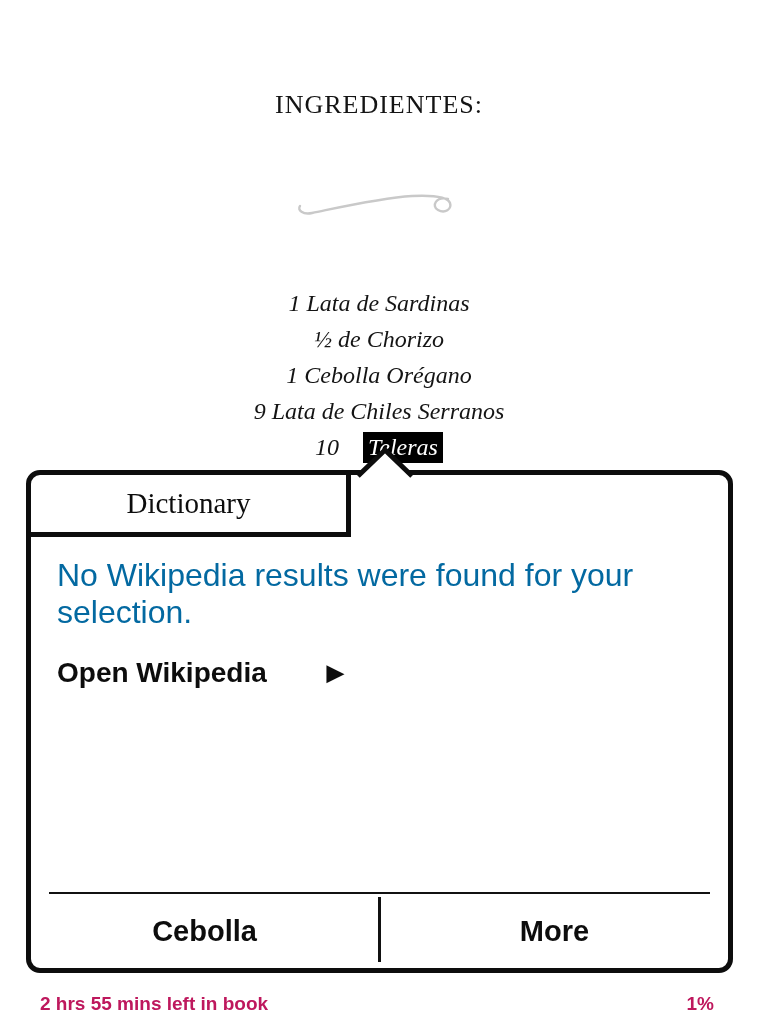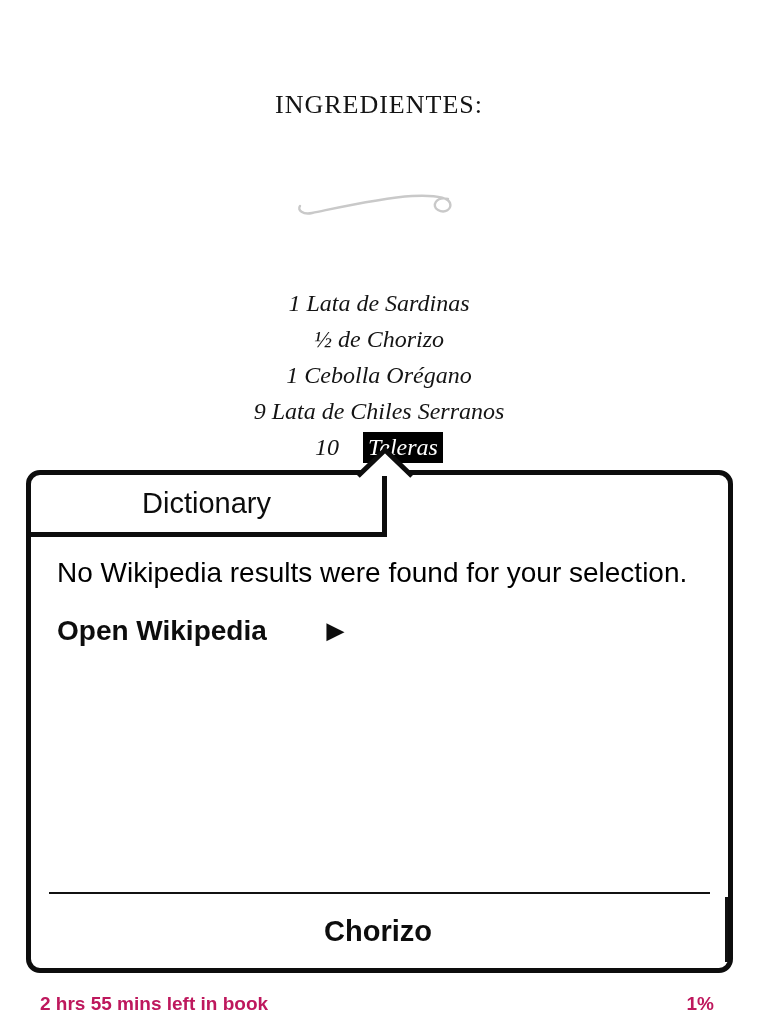--- a/index.html
+++ b/index.html
@@ -52,28 +52,29 @@
     border:5px solid #0d0d0d;
     border-radius:14px;
     z-index:2;
   }
   .tabs { display:flex; height:62px; }
   .tab {
     display:flex; align-items:center; justify-content:center;
     font-size:29px;
   }
   .tab-dictionary {
-    width:356px;
+    width:320px;
     border-right:5px solid #0d0d0d;
     border-bottom:5px solid #0d0d0d;
+    font-family:Liberation Serif, serif;
   }
   .tab-wikipedia { flex:1; font-weight:700; }
 
   .popup-content { padding:20px 26px 0 26px; }
-  .popup-message { font-size:28px; color:#000000; }
+  .popup-message { font-size:32px; color:#0369a1; }
   .open-link {
     margin-top:26px;
     font-size:28px; font-weight:700;
     display:flex; align-items:center;
     cursor:default;
     gap:48px;
   }
   .open-link .tri { font-size:22px; margin-left:12px; line-height:1; }
 
   .popup-actions { position:absolute; bottom:0; left:0; right:0; }
@@ -124,22 +125,23 @@
     <div class="popup-message">No Wikipedia results were found for your selection.</div>
     <div class="open-link">
       <span>Open Wikipedia</span>
       <span class="tri">▶</span>
     </div>
   </div>
 
   <div class="popup-actions">
     <div class="actions-rule"></div>
     <div class="actions-row">
-      <div class="action-button">Chorizo</div>
+      <div class="action-button">Cebolla</div>
       <div class="action-divider"></div>
+      <div class="action-button">More</div>
     </div>
   </div>
 </div>
 
 <div class="reader-footer">
   <span>2 hrs 55 mins left in book</span>
   <span>1%</span>
 </div>
 
 </body></html>

